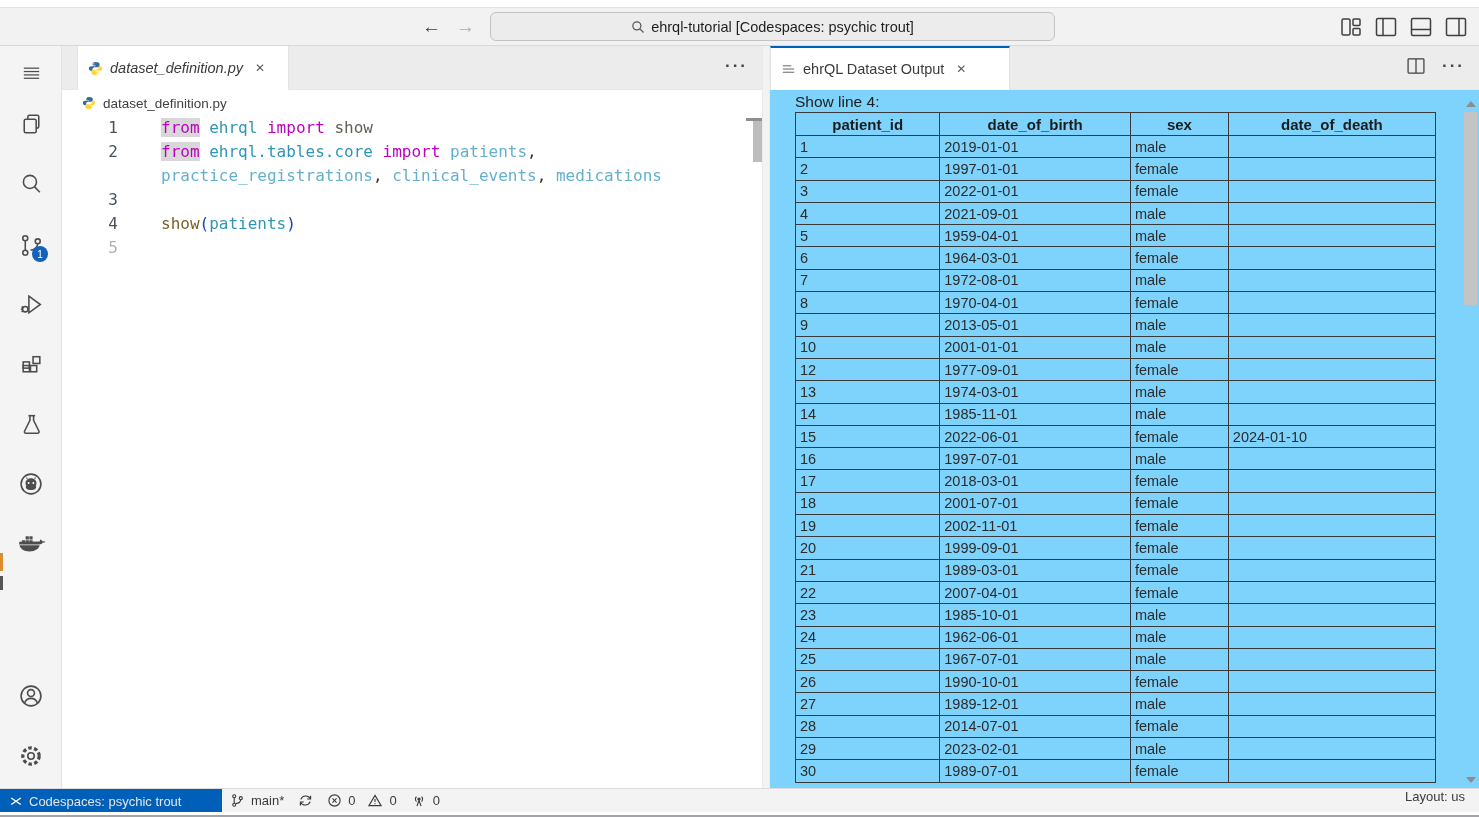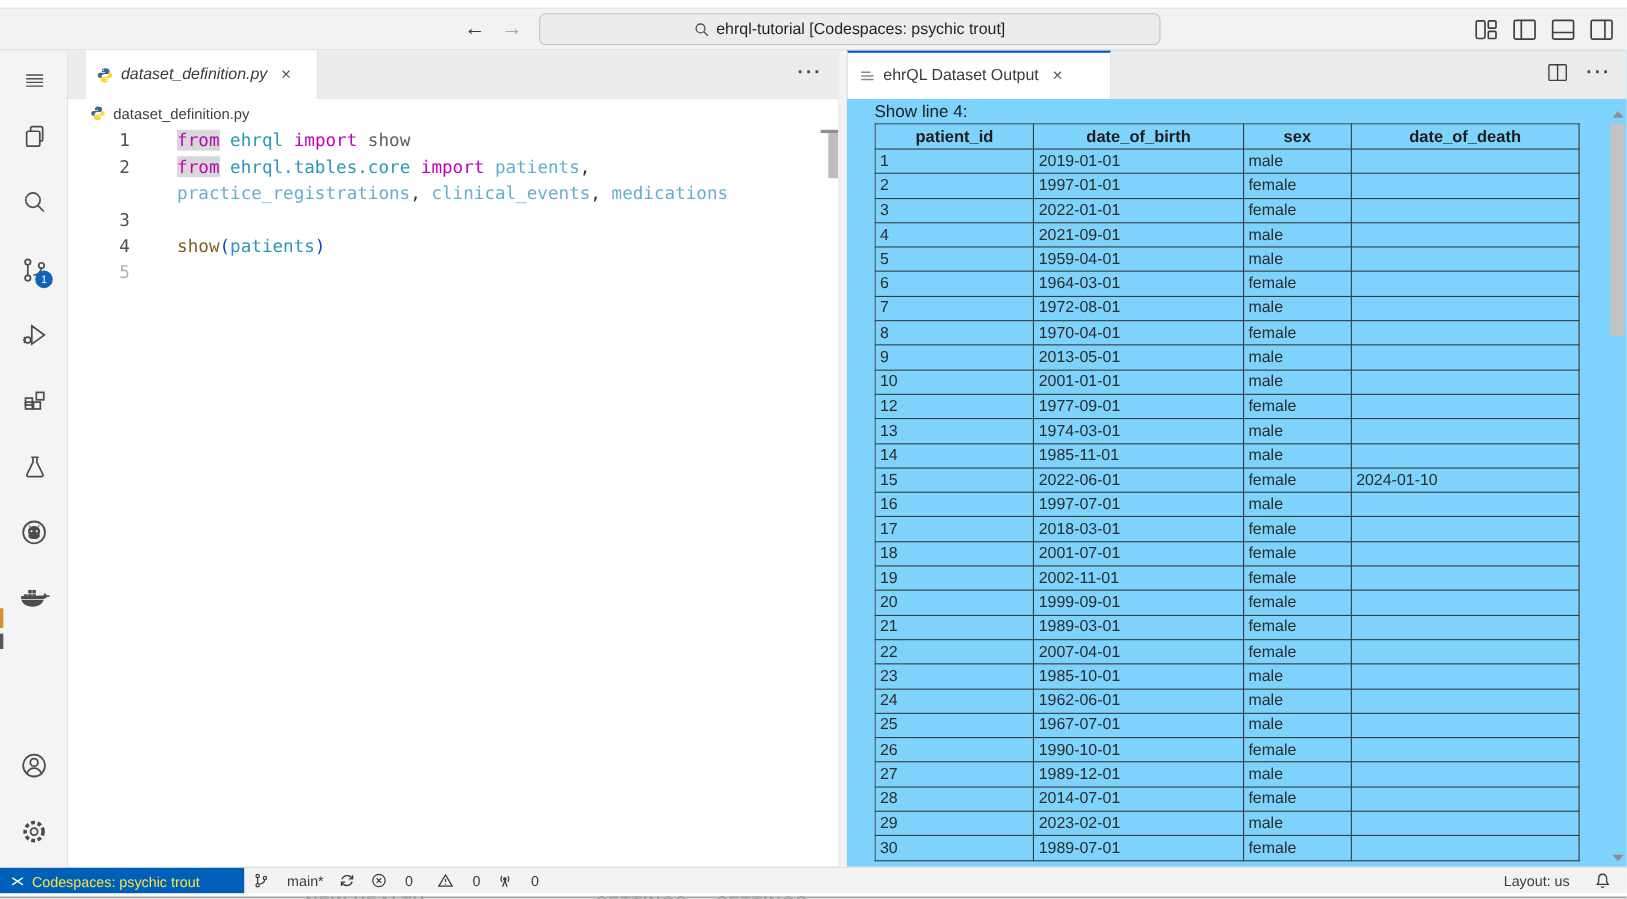--- a/index.html
+++ b/index.html
@@ -61,24 +61,24 @@
   table.dataset th{height:22px;font-size:15px;font-weight:bold;text-align:center;color:#1c1c1c;}
   table.dataset td{height:21.3px;text-align:left;font-weight:normal;}
   .col-id{width:140px;} .col-dob{width:185px;} .col-sex{width:95px;} .col-dod{width:201px;}
   
   .pn-scroll{position:absolute;right:0;top:0;width:17px;height:742px;}
   .sb-up{position:absolute;left:4px;top:55px;width:0;height:0;border-left:5px solid transparent;border-right:5px solid transparent;border-bottom:6px solid #8d8d8d;}
   .sb-down{position:absolute;left:4px;top:731px;width:0;height:0;border-left:5px solid transparent;border-right:5px solid transparent;border-top:6px solid #8d8d8d;}
   .sb-thumb{position:absolute;left:2px;top:66px;width:13px;height:193px;background:#c4c4c4;}
   
   .statusbar{position:absolute;left:0;top:788px;width:1479px;height:24px;background:#f3f3f3;border-top:1px solid #dcdcdc;box-sizing:border-box;font-size:13px;color:#3b3b3b;}
-  .sb-remote{position:absolute;left:0;top:0;height:24px;width:222px;background:#005fb8;color:#fde047;display:flex;align-items:center;gap:6px;padding-left:9px;box-sizing:border-box;}
+  .sb-remote{position:absolute;left:0;top:0;height:24px;width:222px;background:#005fb8;color:#e5e5e5;display:flex;align-items:center;gap:6px;padding-left:9px;box-sizing:border-box;}
   .sb-left{position:absolute;left:230px;top:0;height:23px;display:flex;align-items:center;gap:14px;}
-  .sb-group{display:flex;align-items:flex-start;gap:16px;}
-  .sb-right{position:absolute;right:14px;top:0;height:23px;display:flex;align-items:center;gap:22px;}
+  .sb-group{display:flex;align-items:flex-start;gap:6px;}
+  .sb-right{position:absolute;right:14px;top:0;height:23px;display:flex;align-items:center;gap:22px;flex-direction:column;}
   
   .bottom-strip{position:absolute;left:0;top:812px;width:1479px;height:5px;background:#ffffff;overflow:hidden;}
   .bs-frag{position:absolute;top:0;font-size:15px;font-weight:bold;color:#2e2e2e;letter-spacing:1px;}
   .bs-band{position:absolute;left:0;top:815px;width:1479px;height:2px;background:#a3a3a8;}
 </style>
 </head>
 <body>
 
 <div class="screen">
 

